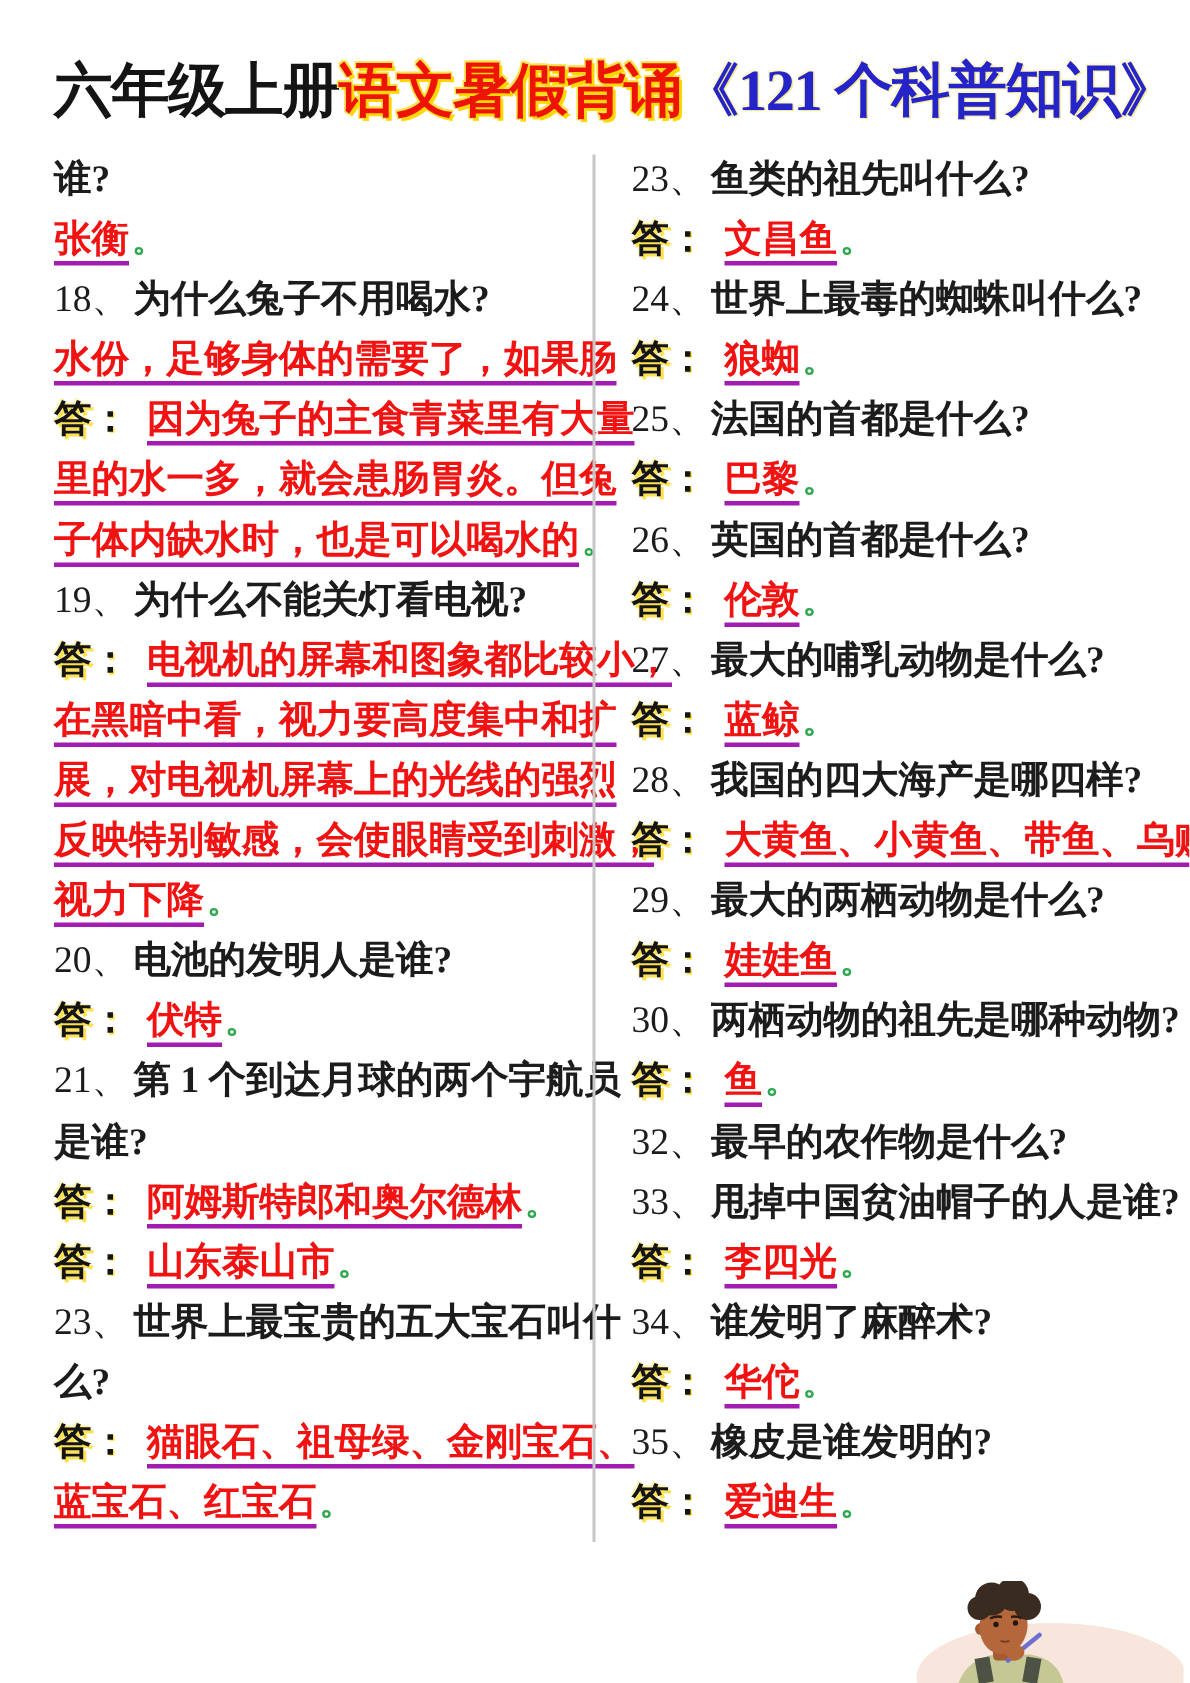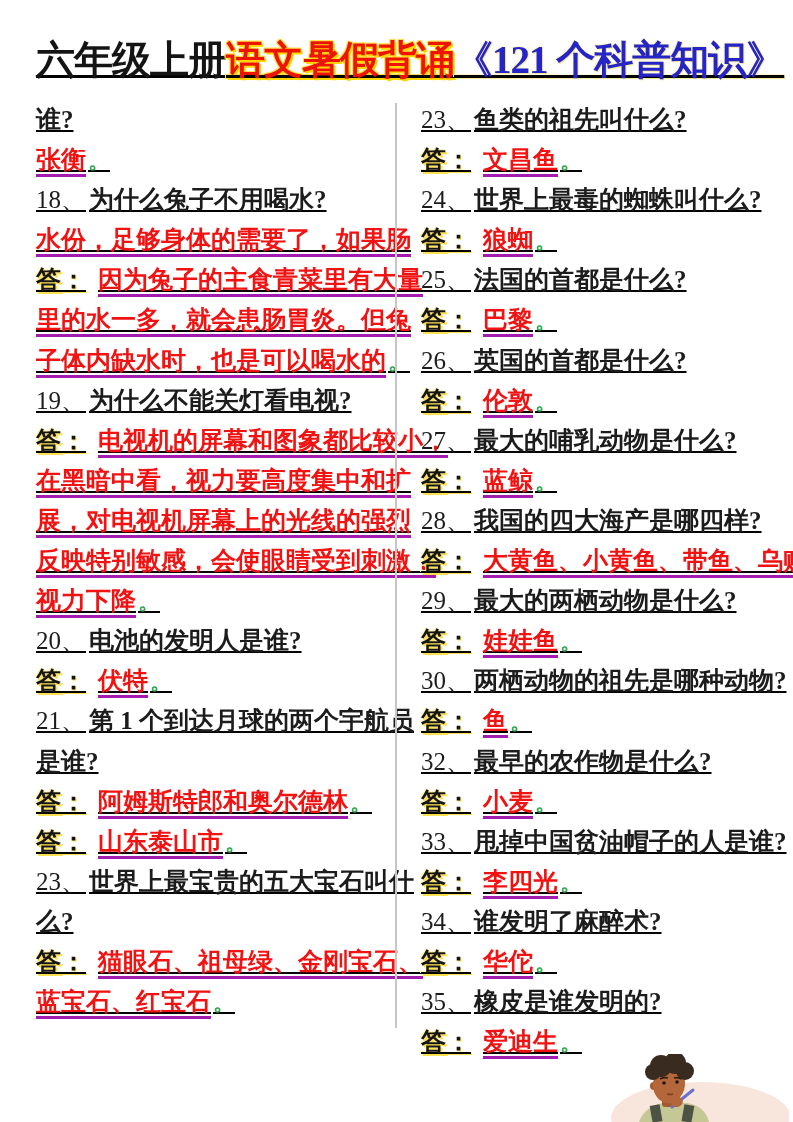--- a/index.html
+++ b/index.html
@@ -2,21 +2,20 @@
 <html><head>
 <meta charset="utf-8">
 <style>
   html,body{margin:0;padding:0;background:#ffffff;}
   .page{
     position:relative;
     width:793px;height:1122px;
     background:#ffffff;
     overflow:hidden;
     font-family:"Liberation Serif","DejaVu Serif",serif;
-    text-decoration:underline;
   }
   
   .hdr{
     padding:33px 0 0 36px;
     font-size:39px;
     font-weight:700;
     white-space:nowrap;
     letter-spacing:-1px;
   }
   .t-black{color:#141414;}
@@ -127,21 +126,20 @@
         <div class="line a"><span class="da">答</span><span class="co">：</span><span class="red">伦敦</span><span class="end">。</span></div>
         <div class="line q"><span class="num">27、</span><span class="qt">最大的哺乳动物是什么?</span></div>
         <div class="line a"><span class="da">答</span><span class="co">：</span><span class="red">蓝鲸</span><span class="end">。</span></div>
         <div class="line q"><span class="num">28、</span><span class="qt">我国的四大海产是哪四样?</span></div>
         <div class="line a"><span class="da">答</span><span class="co">：</span><span class="red">大黄鱼、小黄鱼、带鱼、乌贼</span></div>
         <div class="line q"><span class="num">29、</span><span class="qt">最大的两栖动物是什么?</span></div>
         <div class="line a"><span class="da">答</span><span class="co">：</span><span class="red">娃娃鱼</span><span class="end">。</span></div>
         <div class="line q"><span class="num">30、</span><span class="qt">两栖动物的祖先是哪种动物?</span></div>
         <div class="line a"><span class="da">答</span><span class="co">：</span><span class="red">鱼</span><span class="end">。</span></div>
         <div class="line q"><span class="num">32、</span><span class="qt">最早的农作物是什么?</span></div>
-        <div class="line a"><span class="da">答</span><span class="co">：</span><span class="red">小麦</span><span class="end">。</span></div>
         <div class="line q"><span class="num">33、</span><span class="qt">甩掉中国贫油帽子的人是谁?</span></div>
         <div class="line a"><span class="da">答</span><span class="co">：</span><span class="red">李四光</span><span class="end">。</span></div>
         <div class="line q"><span class="num">34、</span><span class="qt">谁发明了麻醉术?</span></div>
         <div class="line a"><span class="da">答</span><span class="co">：</span><span class="red">华佗</span><span class="end">。</span></div>
         <div class="line q"><span class="num">35、</span><span class="qt">橡皮是谁发明的?</span></div>
         <div class="line a"><span class="da">答</span><span class="co">：</span><span class="red">爱迪生</span><span class="end">。</span></div>
       </section>
   </main>
 
   <svg class="illus" viewBox="0 0 180 68" aria-hidden="true">

